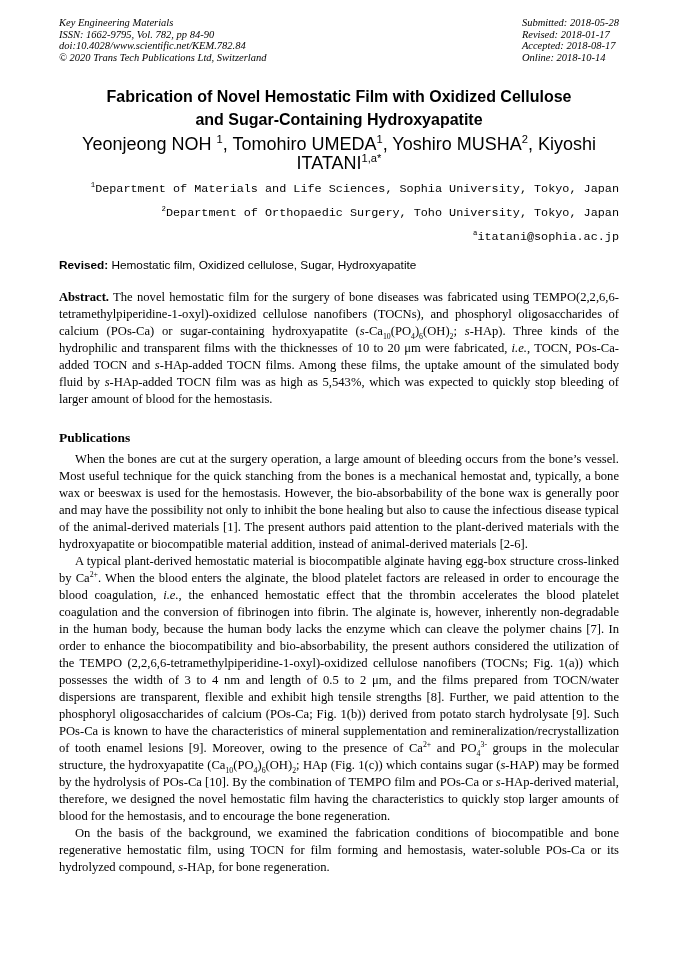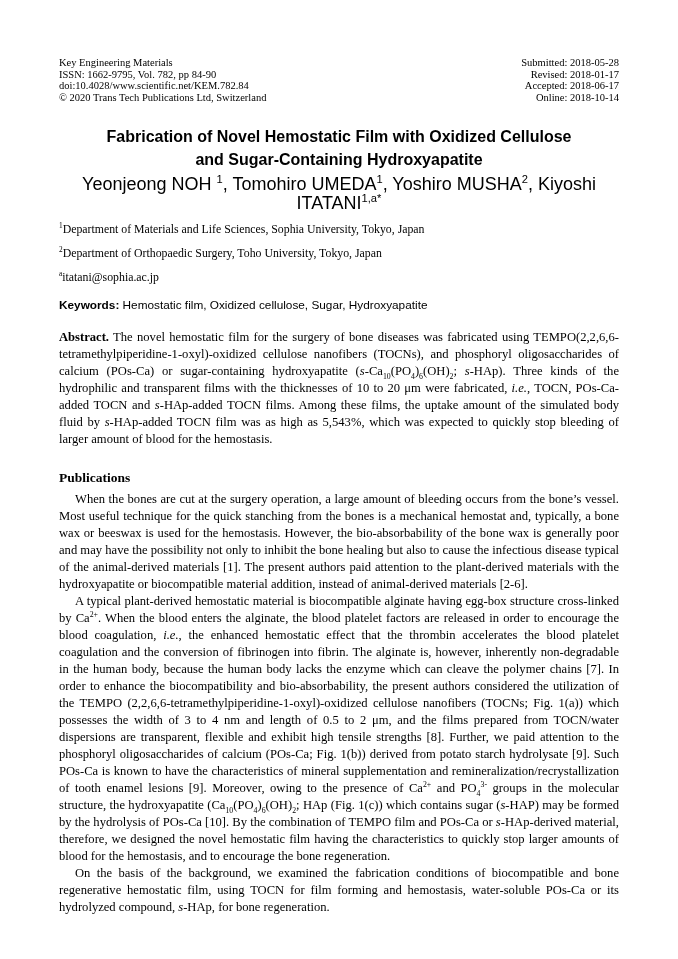--- a/index.html
+++ b/index.html
@@ -15,48 +15,48 @@
     box-sizing: border-box;
     padding: 17px 59px 0 59px;
     background: #ffffff;
     overflow: hidden;
   }
   
   .jheader {
     display: flex;
     justify-content: space-between;
     font-family: "Liberation Serif", serif;
+    font-style: italic;
     font-size: 10.5px;
     line-height: 11.5px;
-    margin-top: 40px;
   }
-  .jheader-right { text-align: right; }
+  .jheader-right { text-align: left; }
 
   
   .title {
     margin: 22px 0 0 0;
     font-family: "Liberation Sans", sans-serif;
     font-weight: bold;
     font-size: 16px;
     line-height: 23px;
     text-align: center;
   }
   .authors {
     margin-top: 4px;
     font-family: "Liberation Sans", sans-serif;
     font-size: 18px;
     line-height: 19px;
     text-align: center;
   }
   .affiliation, .email {
     margin-top: 9px;
-    font-family: Liberation Serif, serif;
+    font-family: Liberation Mono, monospace;
     font-size: 11.8px;
     line-height: 15px;
-    text-align: left;
+    text-align: right;
   }
   .keywords {
     margin-top: 13px;
     font-family: "Liberation Sans", sans-serif;
     font-size: 11.8px;
     line-height: 15px;
     text-align: left;
   }
   
   .abstract {
@@ -95,35 +95,35 @@
   <div class="jheader">
     <div class="jheader-left">
       <div>Key Engineering Materials</div>
       <div>ISSN: 1662-9795, Vol. 782, pp 84-90</div>
       <div>doi:10.4028/www.scientific.net/KEM.782.84</div>
       <div>© 2020 Trans Tech Publications Ltd, Switzerland</div>
     </div>
     <div class="jheader-right">
       <div>Submitted: 2018-05-28</div>
       <div>Revised: 2018-01-17</div>
-      <div>Accepted: 2018-06-17</div>
+      <div>Accepted: 2018-08-17</div>
       <div>Online: 2018-10-14</div>
     </div>
   </div>
 
   <h1 class="title">Fabrication of Novel Hemostatic Film with Oxidized Cellulose<br>and Sugar-Containing Hydroxyapatite</h1>
 
   <div class="authors">Yeonjeong NOH <sup>1</sup>, Tomohiro UMEDA<sup>1</sup>, Yoshiro MUSHA<sup>2</sup>, Kiyoshi ITATANI<sup>1,a*</sup></div>
 
   <div class="affiliation"><sup>1</sup>Department of Materials and Life Sciences, Sophia University, Tokyo, Japan</div>
   <div class="affiliation"><sup>2</sup>Department of Orthopaedic Surgery, Toho University, Tokyo, Japan</div>
 
   <div class="email"><sup>a</sup>itatani@sophia.ac.jp</div>
 
-  <div class="keywords"><b>Keywords:</b> Hemostatic film, Oxidized cellulose, Sugar, Hydroxyapatite</div>
+  <div class="keywords"><b>Revised:</b> Hemostatic film, Oxidized cellulose, Sugar, Hydroxyapatite</div>
 
   <p class="abstract"><b>Abstract.</b> The novel hemostatic film for the surgery of bone diseases was fabricated using TEMPO(2,2,6,6- tetramethylpiperidine-1-oxyl)-oxidized cellulose nanofibers (TOCNs), and phosphoryl oligosaccharides of calcium (POs-Ca) or sugar-containing hydroxyapatite (<i>s</i>-Ca<sub>10</sub>(PO<sub>4</sub>)<sub>6</sub>(OH)<sub>2</sub>; <i>s</i>-HAp). Three kinds of the hydrophilic and transparent films with the thicknesses of 10 to 20 μm were fabricated, <i>i.e.</i>, TOCN, POs-Ca-added TOCN and <i>s</i>-HAp-added TOCN films. Among these films, the uptake amount of the simulated body fluid by <i>s</i>-HAp-added TOCN film was as high as 5,543%, which was expected to quickly stop bleeding of larger amount of blood for the hemostasis.</p>
 
   <h2 class="section-heading">Publications</h2>
 
   <p class="body-para first">When the bones are cut at the surgery operation, a large amount of bleeding occurs from the bone’s vessel. Most useful technique for the quick stanching from the bones is a mechanical hemostat and, typically, a bone wax or beeswax is used for the hemostasis. However, the bio-absorbability of the bone wax is generally poor and may have the possibility not only to inhibit the bone healing but also to cause the infectious disease typical of the animal-derived materials [1]. The present authors paid attention to the plant-derived materials with the hydroxyapatite or biocompatible material addition, instead of animal-derived materials [2-6].</p>
   <p class="body-para">A typical plant-derived hemostatic material is biocompatible alginate having egg-box structure cross-linked by Ca<sup>2+</sup>. When the blood enters the alginate, the blood platelet factors are released in order to encourage the blood coagulation, <i>i.e.</i>, the enhanced hemostatic effect that the thrombin accelerates the blood platelet coagulation and the conversion of fibrinogen into fibrin. The alginate is, however, inherently non-degradable in the human body, because the human body lacks the enzyme which can cleave the polymer chains [7]. In order to enhance the biocompatibility and bio-absorbability, the present authors considered the utilization of the TEMPO (2,2,6,6-tetramethylpiperidine-1-oxyl)-oxidized cellulose nanofibers (TOCNs; Fig. 1(a)) which possesses the width of 3 to 4 nm and length of 0.5 to 2 μm, and the films prepared from TOCN/water dispersions are transparent, flexible and exhibit high tensile strengths [8]. Further, we paid attention to the phosphoryl oligosaccharides of calcium (POs-Ca; Fig. 1(b)) derived from potato starch hydrolysate [9]. Such POs-Ca is known to have the characteristics of mineral supplementation and remineralization/recrystallization of tooth enamel lesions [9]. Moreover, owing to the presence of Ca<sup>2+</sup> and PO<sub>4</sub><sup>3-</sup> groups in the molecular structure, the hydroxyapatite (Ca<sub>10</sub>(PO<sub>4</sub>)<sub>6</sub>(OH)<sub>2</sub>; HAp (Fig. 1(c)) which contains sugar (<i>s</i>-HAP) may be formed by the hydrolysis of POs-Ca [10]. By the combination of TEMPO film and POs-Ca or <i>s</i>-HAp-derived material, therefore, we designed the novel hemostatic film having the characteristics to quickly stop larger amounts of blood for the hemostasis, and to encourage the bone regeneration.</p>
   <p class="body-para">On the basis of the background, we examined the fabrication conditions of biocompatible and bone regenerative hemostatic film, using TOCN for film forming and hemostasis, water-soluble POs-Ca or its hydrolyzed compound, <i>s</i>-HAp, for bone regeneration.</p>
 
 </div>

